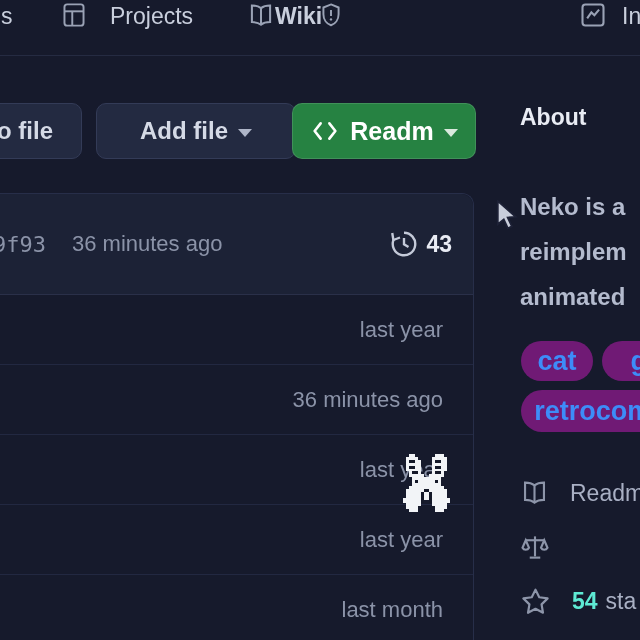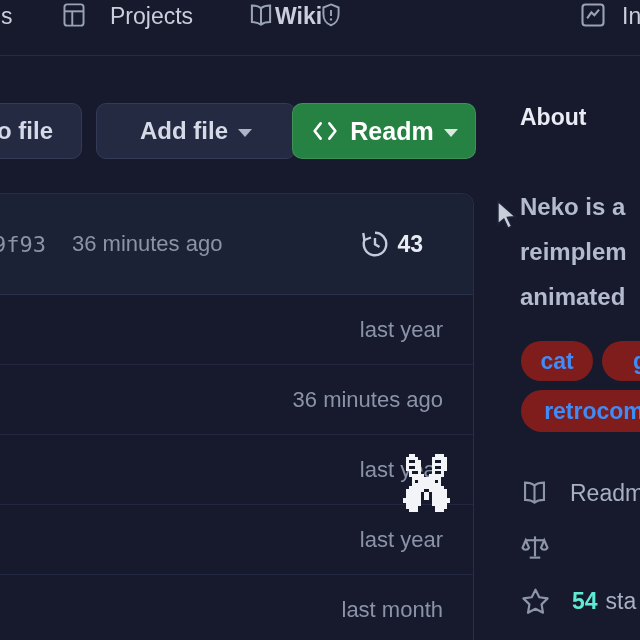--- a/index.html
+++ b/index.html
@@ -43,36 +43,36 @@
     border-radius:12px 12px 0 0;box-sizing:border-box;
   }
   .commit-bar{
     height:100px;background:#1c2236;border-bottom:1px solid #2a3049;
     border-radius:12px 12px 0 0;
     display:flex;align-items:center;
     font-size:22px;color:#8b93a8;
   }
   .hash{font-family:"DejaVu Sans Mono", monospace;font-size:22px;color:#8b93a8;margin-left:16px;}
   .commit-time{margin-left:26px;}
-  .commits-group{margin-left:auto;margin-right:50px;display:flex;align-items:center;gap:7px;color:#8b93a8;}
+  .commits-group{margin-left:auto;margin-right:21px;display:flex;align-items:center;gap:7px;color:#8b93a8;}
   .commits-count{font-weight:700;color:#e9ecf4;font-size:23px;}
   .row{
     height:70px;border-bottom:1px solid #222841;
     display:flex;align-items:center;justify-content:flex-end;
     padding-right:30px;box-sizing:border-box;
     font-size:22px;color:#8b93a8;
   }
 
   
   .about-title{position:absolute;left:520px;top:104px;font-size:23px;font-weight:700;color:#e9ecf4;}
   .about-desc{position:absolute;left:520px;top:184px;font-size:24px;line-height:45px;color:#b4bbce;white-space:nowrap;font-weight:bold;}
   .tag{
     position:absolute;height:40px;border-radius:20px;
-    background:#7f1d1d;color:var(--topic-blue,#3d8cf8);
-    font-size:23px;font-weight:600;
+    background:#701a75;color:var(--topic-blue,#3d8cf8);
+    font-size:27px;font-weight:600;
     display:flex;align-items:center;justify-content:center;box-sizing:border-box;
     white-space:nowrap;
   }
   .tag-cat{left:521px;top:341px;width:72px;}
   .tag-go{left:602px;top:341px;width:86px;padding-left:4px;}
   .tag-retro{left:521px;top:390px;width:160px;height:42px;border-radius:21px;}
   .info-row{
     position:absolute;left:520px;height:30px;
     display:flex;align-items:center;gap:21px;
     font-size:23px;color:#a9b0c4;white-space:nowrap;

